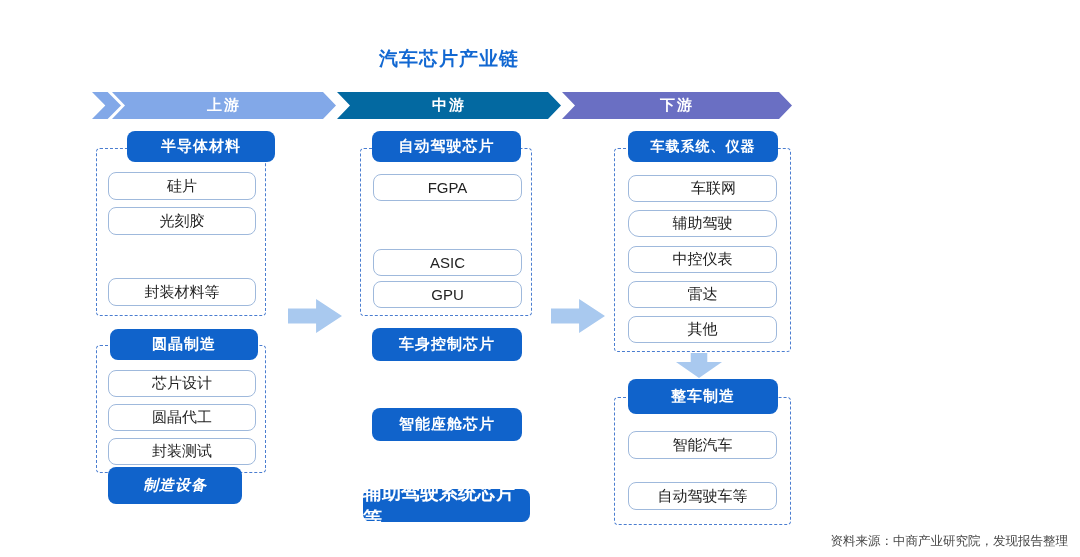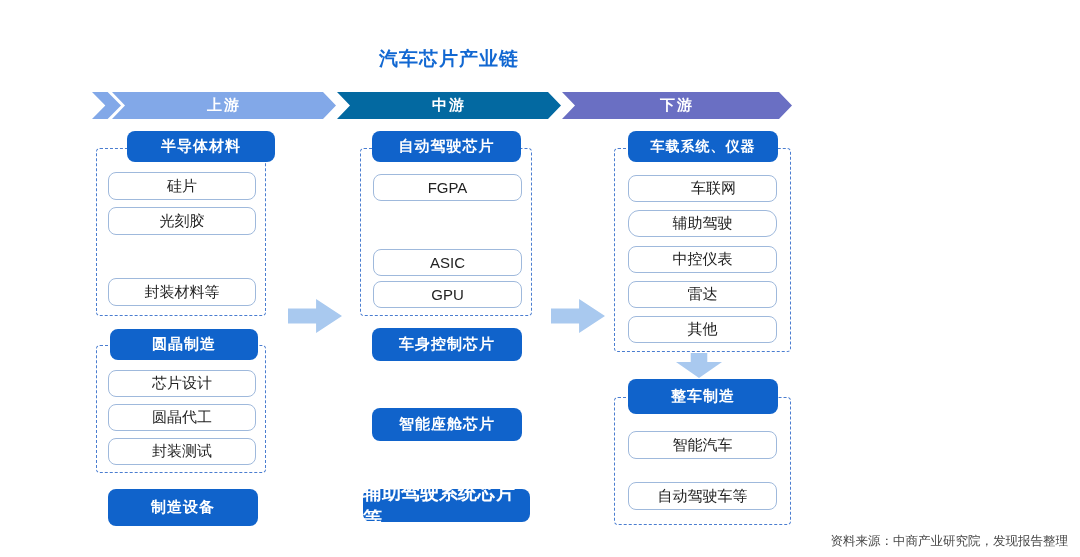--- a/index.html
+++ b/index.html
@@ -88,21 +88,21 @@
   <div class="item" style="left:108px; top:172px; width:148px; height:28px;">硅片</div>
   <div class="item" style="left:108px; top:207px; width:148px; height:28px;">光刻胶</div>
   <div class="item" style="left:108px; top:278px; width:148px; height:28px;">封装材料等</div>
 
   <div class="dashed" style="left:96px; top:345px; width:170px; height:128px;"></div>
   <div class="hdr" style="left:110px; top:329px; width:148px; height:31px;">圆晶制造</div>
   <div class="item" style="left:108px; top:370px; width:148px; height:27px;">芯片设计</div>
   <div class="item" style="left:108px; top:404px; width:148px; height:27px;">圆晶代工</div>
   <div class="item" style="left:108px; top:438px; width:148px; height:27px;">封装测试</div>
 
-  <div class="hdr" style="left:108px; top:489px; width:150px; height:37px;">制造设备</div>
+  <div class="hdr" style="left:108px; top:467px; width:134px; height:37px;font-style:italic;">制造设备</div>
 
   <div class="arrow-right" style="left:288px; top:299px;"></div>
 
   <div class="dashed" style="left:360px; top:148px; width:172px; height:168px;"></div>
   <div class="hdr" style="left:372px; top:131px; width:149px; height:31px;">自动驾驶芯片</div>
   <div class="item" style="left:373px; top:174px; width:149px; height:27px;">FGPA</div>
   <div class="item" style="left:373px; top:229px; width:149px; height:27px;margin-top:20px;">ASIC</div>
   <div class="item" style="left:373px; top:281px; width:149px; height:27px;">GPU</div>
 
   <div class="hdr" style="left:372px; top:328px; width:150px; height:33px;">车身控制芯片</div>

